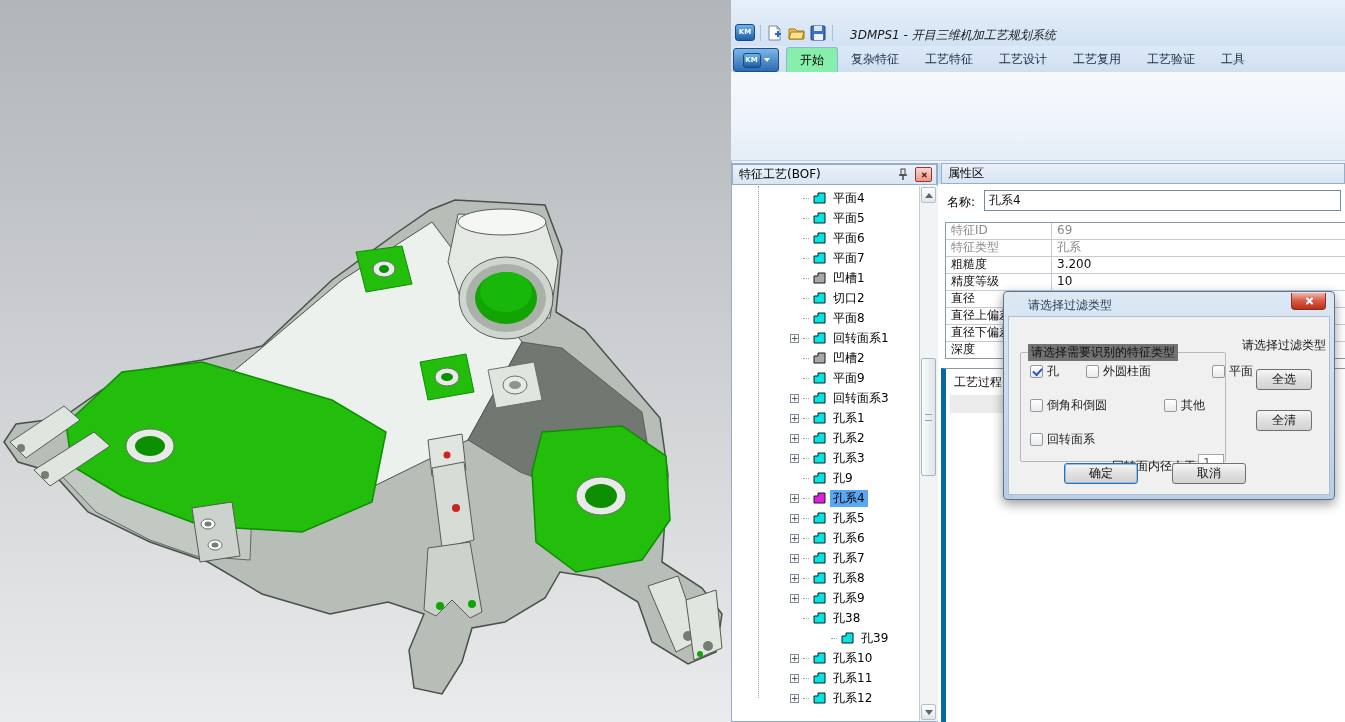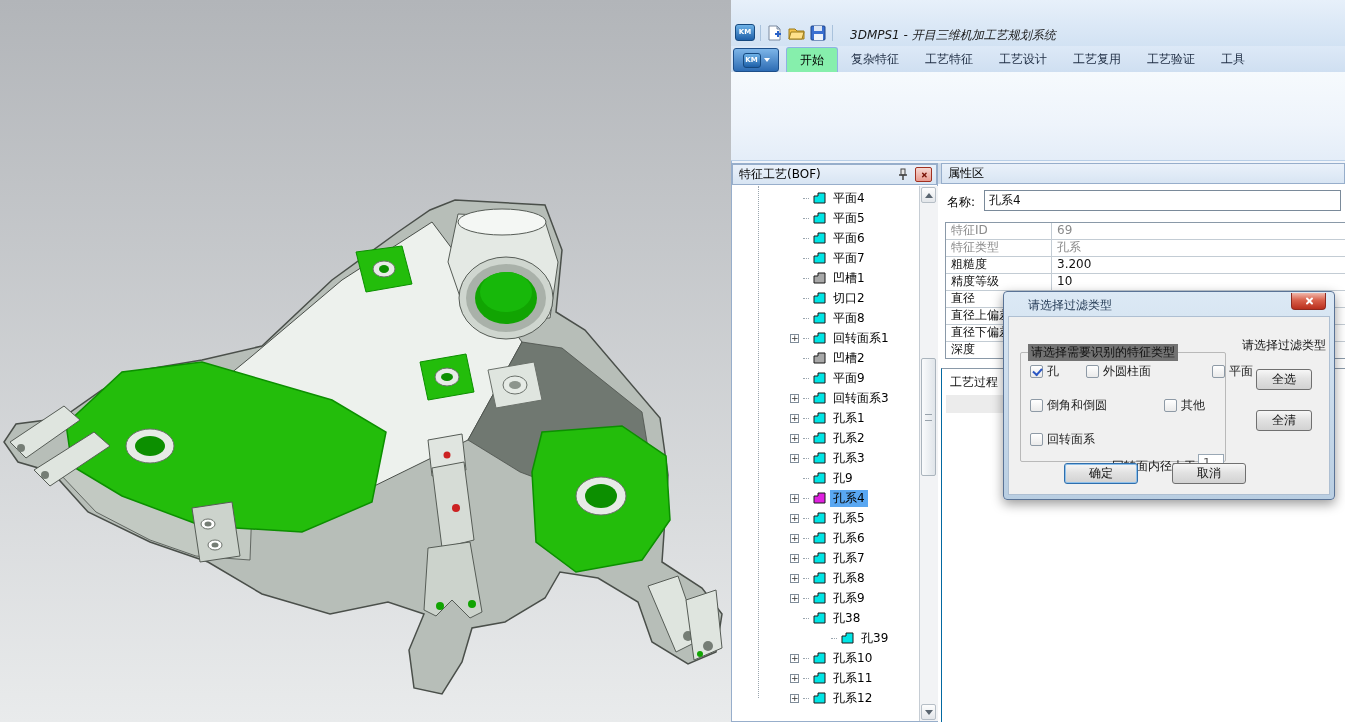--- a/index.html
+++ b/index.html
@@ -77,21 +77,21 @@
   .namelabel{font-size:12px;color:#000;}
   #nameinput{left:984px;top:190px;width:357px;height:21px;background:#fff;border:1px solid #7a8a9a;
              box-sizing:border-box;line-height:19px;padding-left:4px;}
   #proptable{left:945px;top:222px;width:400px;border:1px solid #8a99a8;background:#fff;}
   .prow{display:flex;height:16px;border-bottom:1px solid #c3ccd4;}
   .prow:last-child{border-bottom:none;}
   .pl{width:100px;border-right:1px solid #c3ccd4;padding-left:5px;line-height:15px;white-space:nowrap;overflow:hidden;}
   .pv{flex:1;padding-left:5px;line-height:15px;white-space:nowrap;overflow:hidden;}
   .muted{color:#8a8a8a;}
   #procpanel{left:941px;top:368px;width:404px;height:354px;background:#fff;
-             border-top:1px solid #8a99a8;border-left:1px solid #0369a1;box-sizing:border-box;}
+             border-top:1px solid #8a99a8;border-left:5px solid #0369a1;box-sizing:border-box;}
   .procstrip{position:absolute;left:4px;top:26px;width:58px;height:18px;background:#ececec;}
 
   
   #dialog{left:1003px;top:291px;width:330px;height:207px;border-radius:4px;
           background:linear-gradient(#dce9f5,#b9cee2);border:1px solid #5a7396;
           box-shadow:0 4px 12px rgba(0,0,0,.4);}
   #dlgtitle{position:absolute;left:12px;top:5px;color:#233a55;margin-left:12px;}
   #dlgclose{position:absolute;right:8px;top:1px;width:35px;height:17px;border-radius:0 0 4px 4px;
             background:linear-gradient(#f0b8ab,#d9604b 45%,#b92f1d);border:1px solid #8e2a20;border-top:none;
             box-sizing:border-box;}

